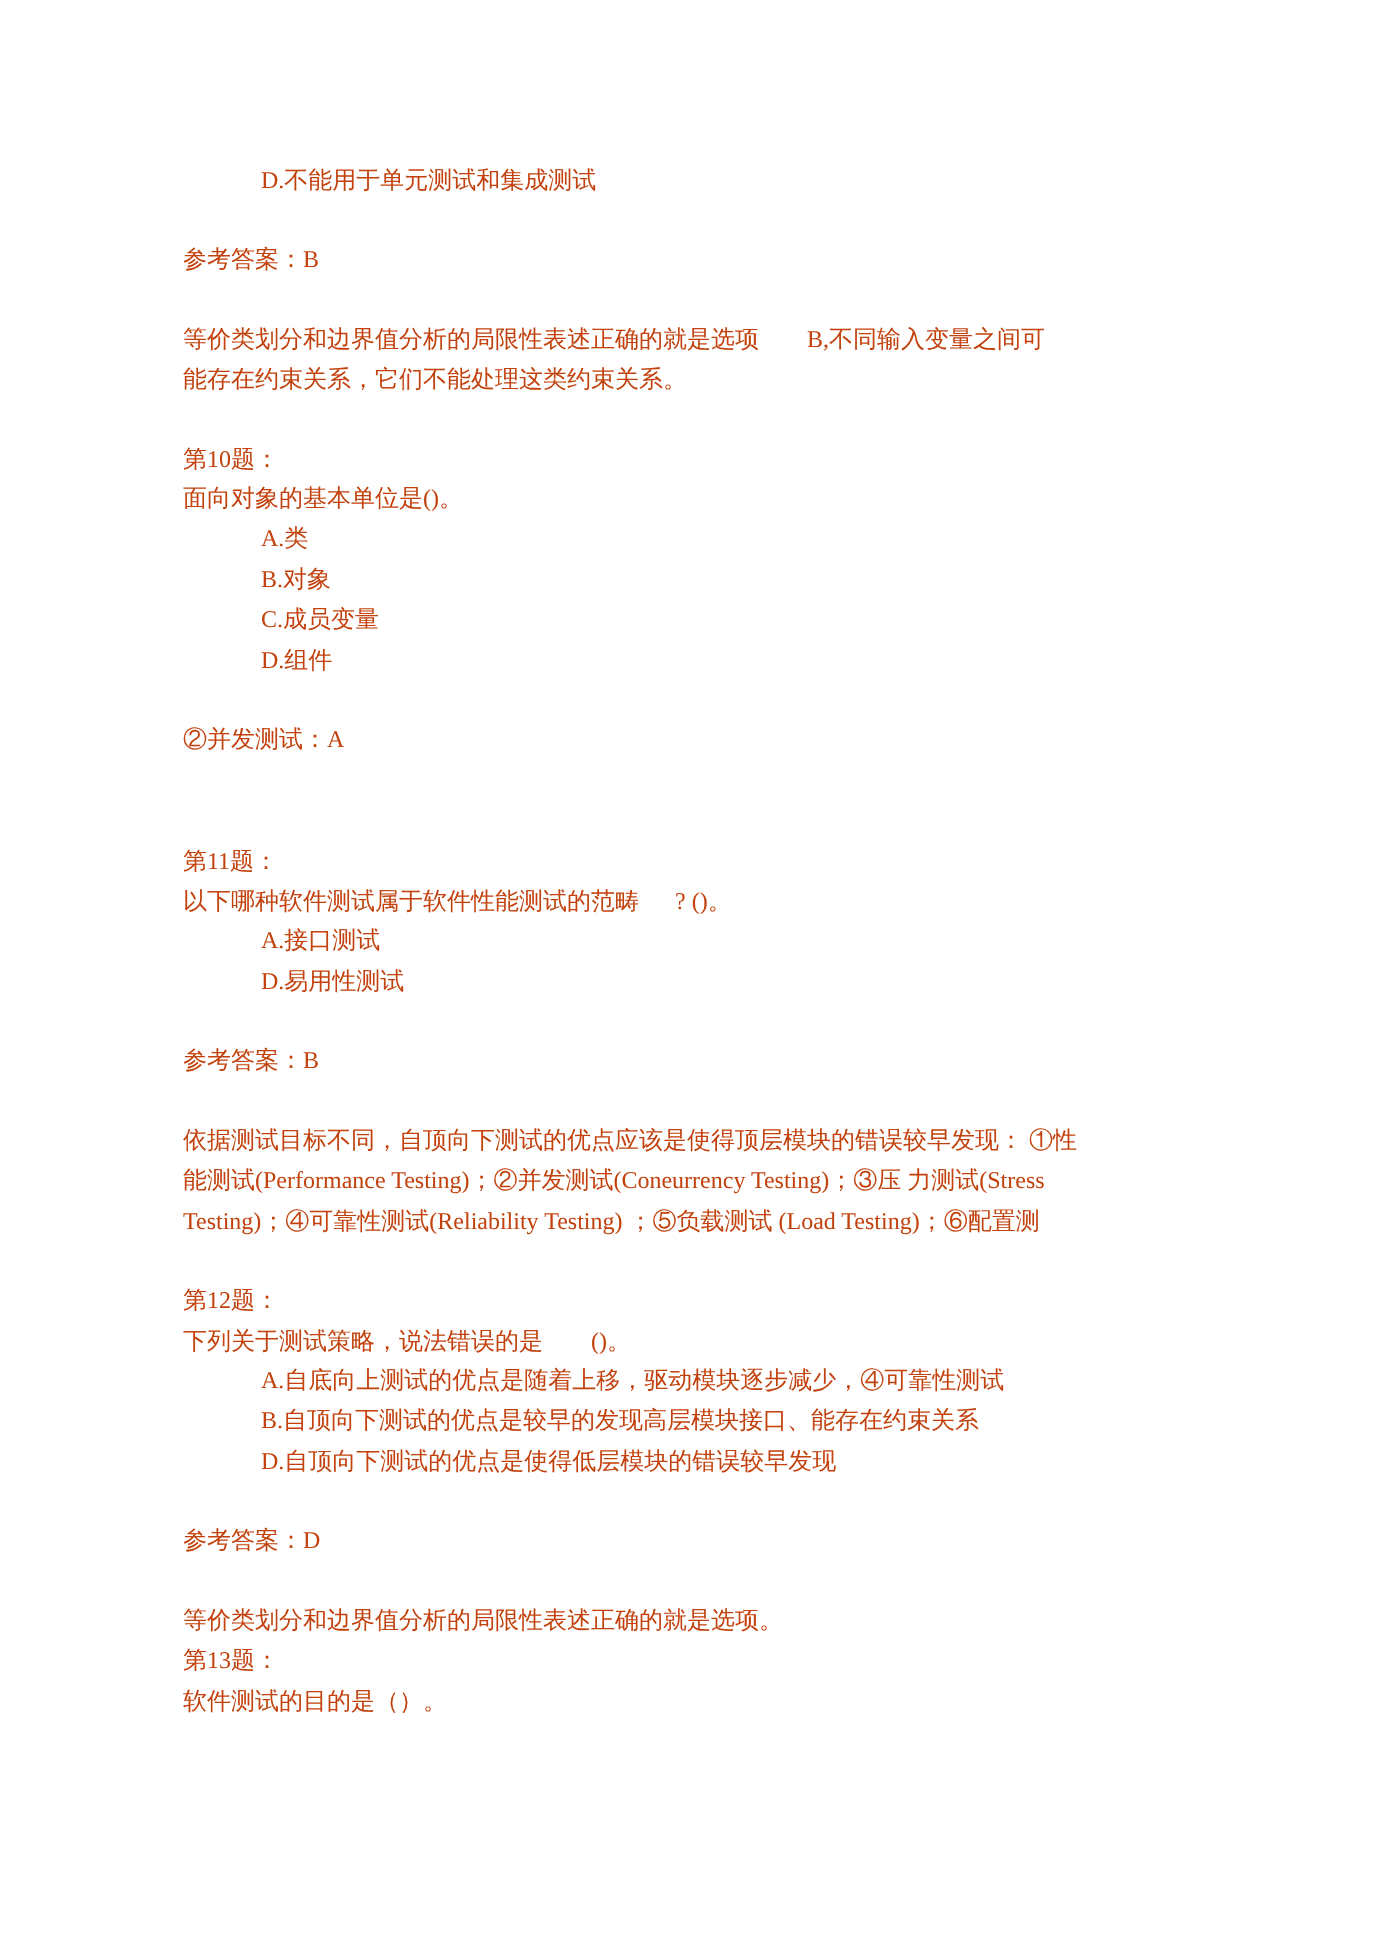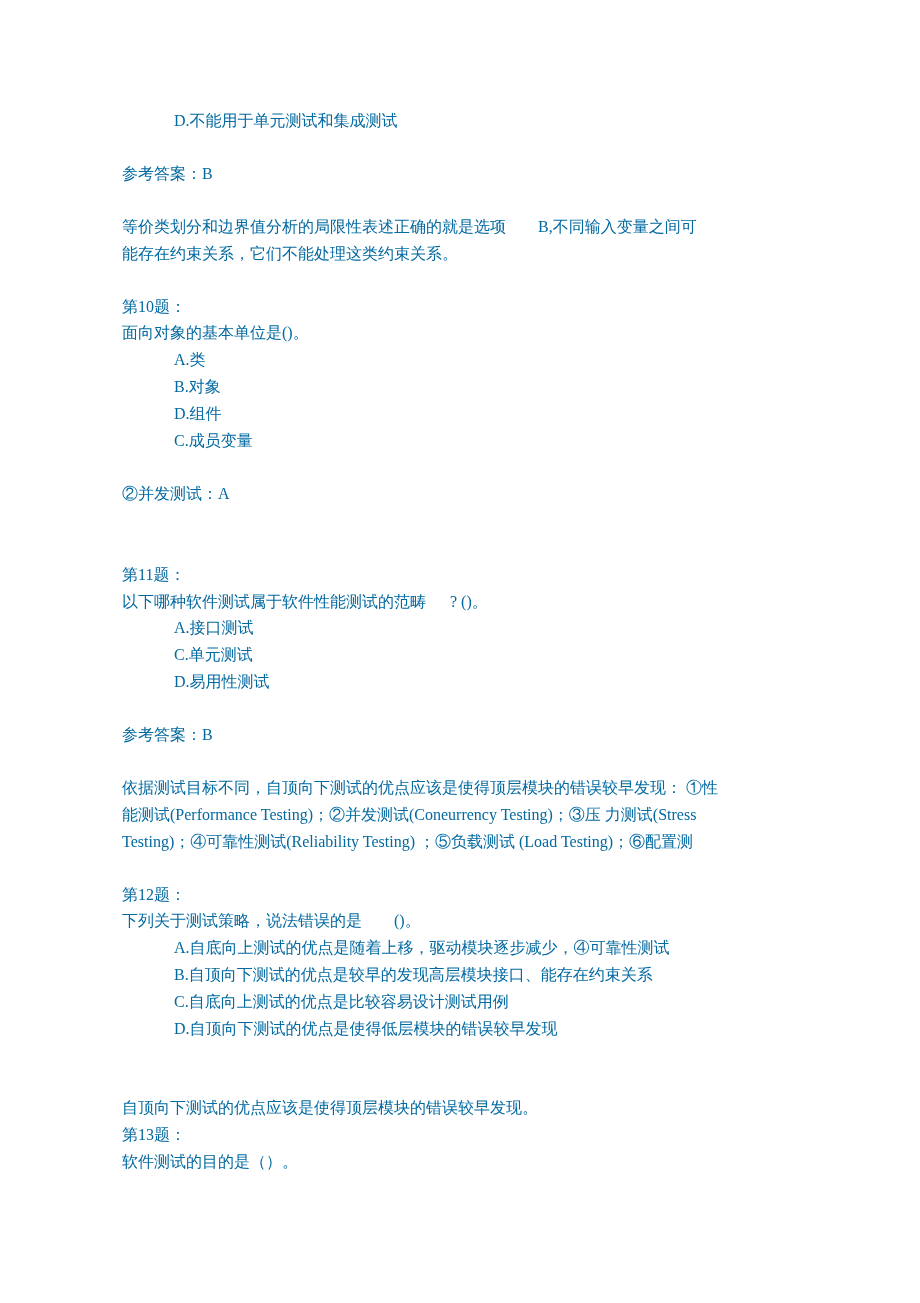--- a/index.html
+++ b/index.html
@@ -9,21 +9,21 @@
     background: #ffffff;
   }
   .page {
     width: 920px;
     height: 1303px;
     box-sizing: border-box;
     padding: 108px 118px 0 122px;
     font-family: "SimSun", "宋体", serif;
     font-size: 16px;
     line-height: 1.68;
-    color: #0369a1;
+    color: #c2410c;
     position: relative;
   }
   .indent-opt {
     padding-left: 52px;
   }
   .gap-small { height: 26px; }
   .gap-large { height: 54px; }
   .wide-gap { display: inline-block; width: 32px; }
   .wide-gap2 { display: inline-block; width: 24px; }
 </style>
@@ -39,50 +39,49 @@
   <div>
     <span>等价类划分和边界值分析的局限性表述正确的就是选项</span><span class="wide-gap"></span><span>B,不同输入变量之间可</span>
   </div>
   <div>能存在约束关系，它们不能处理这类约束关系。</div>
   <div class="gap-small"></div>
 
   <div>第10题：</div>
   <div>面向对象的基本单位是()。</div>
   <div class="indent-opt">A.类</div>
   <div class="indent-opt">B.对象</div>
+  <div class="indent-opt">C.成员变量</div>
   <div class="indent-opt">D.组件</div>
-  <div class="indent-opt">C.成员变量</div>
   <div class="gap-small"></div>
   <div>②并发测试：A</div>
 
   <div class="gap-large"></div>
 
   <div>第11题：</div>
   <div>
     <span>以下哪种软件测试属于软件性能测试的范畴</span><span class="wide-gap2"></span><span>? ()。</span>
   </div>
   <div class="indent-opt">A.接口测试</div>
-  <div class="indent-opt">C.单元测试</div>
   <div class="indent-opt">D.易用性测试</div>
   <div class="gap-small"></div>
   <div>参考答案：B</div>
   <div class="gap-small"></div>
   <div>依据测试目标不同，自顶向下测试的优点应该是使得顶层模块的错误较早发现： ①性</div>
   <div>能测试(Performance Testing)；②并发测试(Coneurrency Testing)；③压 力测试(Stress</div>
   <div>Testing)；④可靠性测试(Reliability Testing) ；⑤负载测试 (Load Testing)；⑥配置测</div>
   <div class="gap-small"></div>
 
   <div>第12题：</div>
   <div>
     <span>下列关于测试策略，说法错误的是</span><span class="wide-gap"></span><span>()。</span>
   </div>
   <div class="indent-opt">A.自底向上测试的优点是随着上移，驱动模块逐步减少，④可靠性测试</div>
   <div class="indent-opt">B.自顶向下测试的优点是较早的发现高层模块接口、能存在约束关系</div>
-  <div class="indent-opt">C.自底向上测试的优点是比较容易设计测试用例</div>
   <div class="indent-opt">D.自顶向下测试的优点是使得低层模块的错误较早发现</div>
   <div class="gap-small"></div>
+  <div>参考答案：D</div>
   <div class="gap-small"></div>
-  <div>自顶向下测试的优点应该是使得顶层模块的错误较早发现。</div>
+  <div>等价类划分和边界值分析的局限性表述正确的就是选项。</div>
 
   <div>第13题：</div>
   <div>软件测试的目的是（）。</div>
 
 </div>
 
 </body></html>

